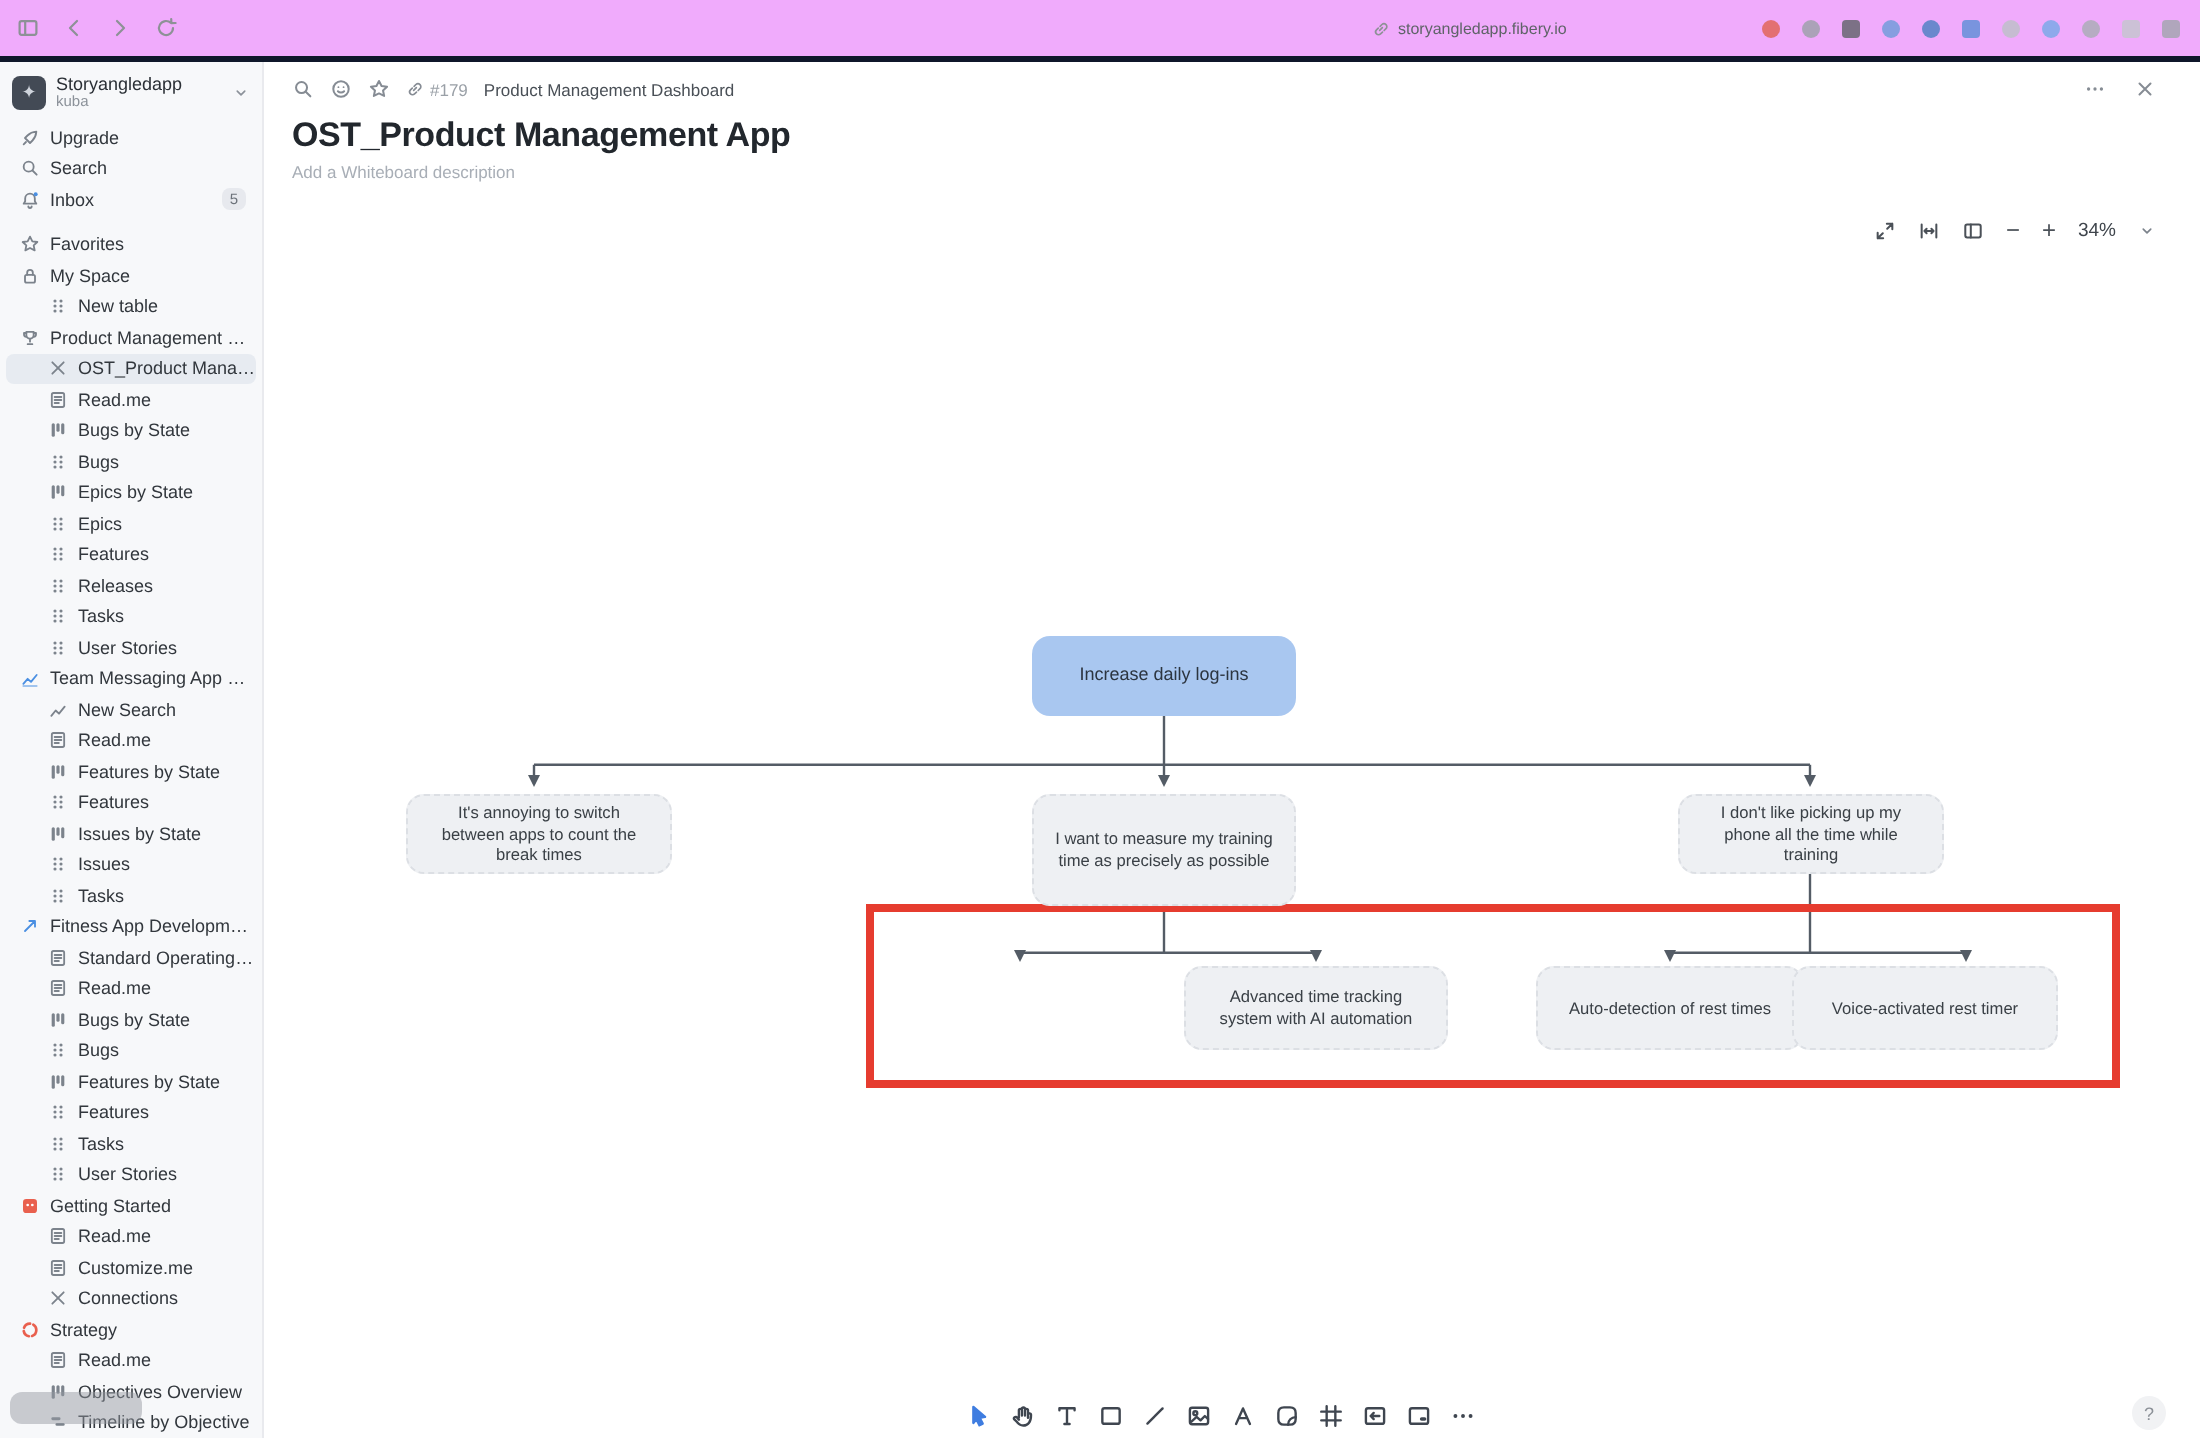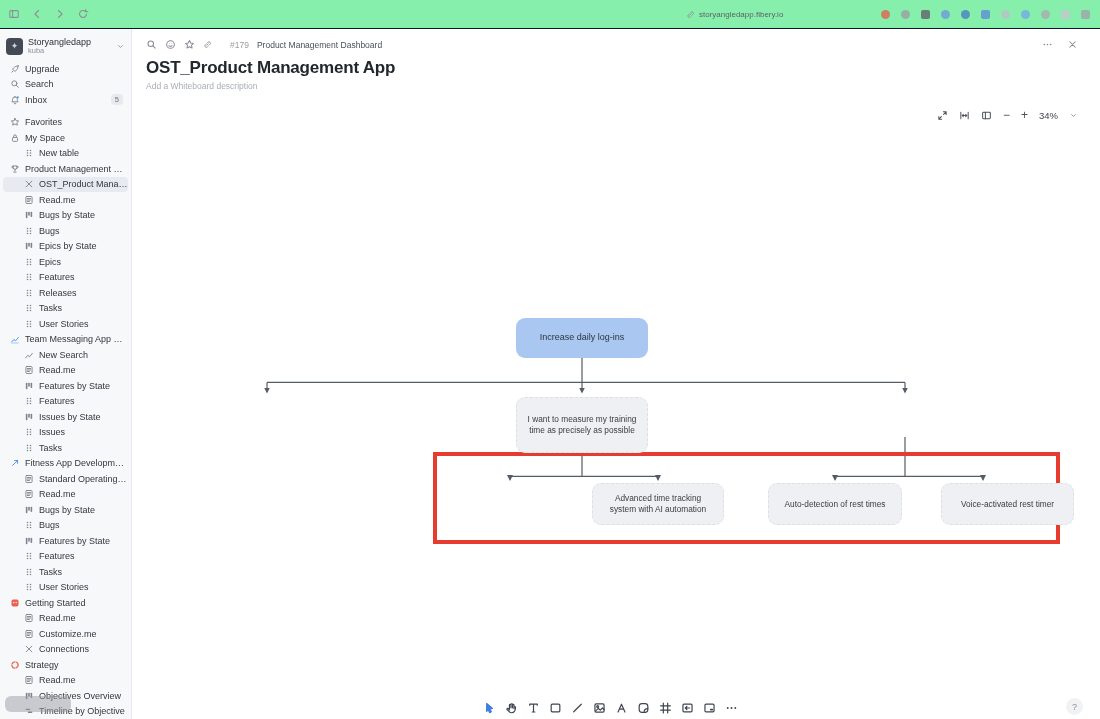--- a/index.html
+++ b/index.html
@@ -2,21 +2,21 @@
 <html><head>
 <meta charset="utf-8">
 <style>
   html,body{margin:0;padding:0}
   body{width:1100px;height:719px;position:relative;overflow:hidden;background:#fff;
        font-family:"Liberation Sans",sans-serif;color:#30353b;-webkit-font-smoothing:antialiased}
   .icon{display:inline-flex;align-items:center;justify-content:center;flex:0 0 auto}
   .icon svg{display:block}
 
   
-  .topbar{position:absolute;top:0;left:0;right:0;height:28px;background:#86efac;border-bottom:1px solid #0f172a;z-index:50}
+  .topbar{position:absolute;top:0;left:0;right:0;height:28px;background:#f0abfc;border-bottom:3px solid #0f172a;z-index:50}
   .nav-icons{position:absolute;left:8px;top:0;height:28px;display:flex;align-items:center;gap:11px;color:#8d9196}
   .nav-icons .icon{width:12px;height:12px}
   .urlbox{position:absolute;left:686px;top:0;height:28px;display:flex;align-items:center;gap:4px;font-size:8px;color:#5f6368}
   .urlbox .icon{width:9px;height:9px;color:#8d9196}
   .ext-icons{position:absolute;right:10px;top:0;height:28px;display:flex;align-items:center;gap:11px}
   .ext{width:9px;height:9px;opacity:.8}
   .ext.circle{border-radius:50%}
   .ext.square{border-radius:2px}
 
   
@@ -34,21 +34,21 @@
   .sicon.c-blue{color:#4a8fe2}
   .slabel{font-size:9px;color:#32373d;overflow:hidden;text-overflow:ellipsis}
   .sbadge{margin-left:auto;margin-right:5px;background:#e7e9ee;color:#6d737b;font-size:7.5px;border-radius:4px;padding:1px 4px}
   .side-gap{height:7px}
   .cursor-blob{position:absolute;left:5px;top:668px;width:66px;height:16px;border-radius:6px;background:rgba(148,153,161,.48);z-index:5}
 
   
   .main-bg{position:absolute;left:132px;top:28px;right:0;bottom:0;background:#fff}
   .dochead{position:absolute;left:146px;top:39px;display:flex;align-items:center;gap:8px;z-index:10}
   .dochead .icon{width:11px;height:11px;color:#868c94}
-  .ref{display:flex;align-items:center;gap:18px;font-size:8.5px;color:#9aa0a7}
+  .ref{display:flex;align-items:center;gap:3px;font-size:8.5px;color:#9aa0a7}
   .ref .icon{width:9px;height:9px}
   .crumbtext{font-size:8.5px;color:#4a5057}
   .doc-actions{position:absolute;right:22px;top:39px;display:flex;align-items:center;gap:14px;color:#868c94;z-index:10}
   .doc-actions .icon{width:11px;height:11px;cursor:pointer}
   .page-title{position:absolute;left:146px;top:58px;font-size:17px;font-weight:bold;color:#22272d;letter-spacing:-.2px;z-index:10}
   .page-sub{position:absolute;left:146px;top:81px;font-size:8.5px;color:#a8aeb6;z-index:10}
 
   
   .zoombar{position:absolute;top:109px;right:22px;display:flex;align-items:center;gap:11px;color:#4b5158;z-index:10}
   .zoombar .icon{width:11px;height:11px;cursor:pointer}
@@ -726,25 +726,27 @@
       <path d="M835 476.4H983"></path>
       <path d="M835 476.4V479.5" marker-end="url(#arr)"></path>
       <path d="M983 476.4V479.5" marker-end="url(#arr)"></path>
     </g>
   </svg>
 
   <div class="hl-rect"></div>
 
   <div class="node root" style="left:516px;top:318px;width:132px;height:40px">Increase daily log-ins</div>
 
+  <div class="node gray" style="left:203px;top:397px;width:133px;height:40px">It's annoying to switch between apps to count  the break times</div>
   <div class="node gray" style="left:516px;top:397px;width:132px;height:56px">I want to measure my training time as precisely  as possible</div>
+  <div class="node gray" style="left:839px;top:397px;width:133px;height:40px">I don't like picking up my phone all the time  while training</div>
 
   <div class="node gray" style="left:592px;top:483px;width:132px;height:42px">Advanced time tracking system with AI automation</div>
   <div class="node gray" style="left:768px;top:483px;width:134px;height:42px">Auto-detection of rest times</div>
-  <div class="node gray" style="left:941px;top:483px;width:133px;height:42px">Voice-activated rest timer</div>
+  <div class="node gray" style="left:896px;top:483px;width:133px;height:42px">Voice-activated rest timer</div>
 </div>
 
 <div class="btoolbar" id="btoolbar">
     <span class="icon tool active">
       <svg viewBox="0 0 12 12" width="100%" height="100%" fill="none" stroke="currentColor" stroke-width="1.1" stroke-linecap="round" stroke-linejoin="round">
         <path d="M3.4 1.8l5.4 4.6-2.5.4 1.4 2.7-1.5.8-1.4-2.8-1.4 1.7z" fill="currentColor" stroke="currentColor"></path>
       </svg>
     </span>
     <span class="icon tool">
       <svg viewBox="0 0 12 12" width="100%" height="100%" fill="none" stroke="currentColor" stroke-width="1.1" stroke-linecap="round" stroke-linejoin="round">

